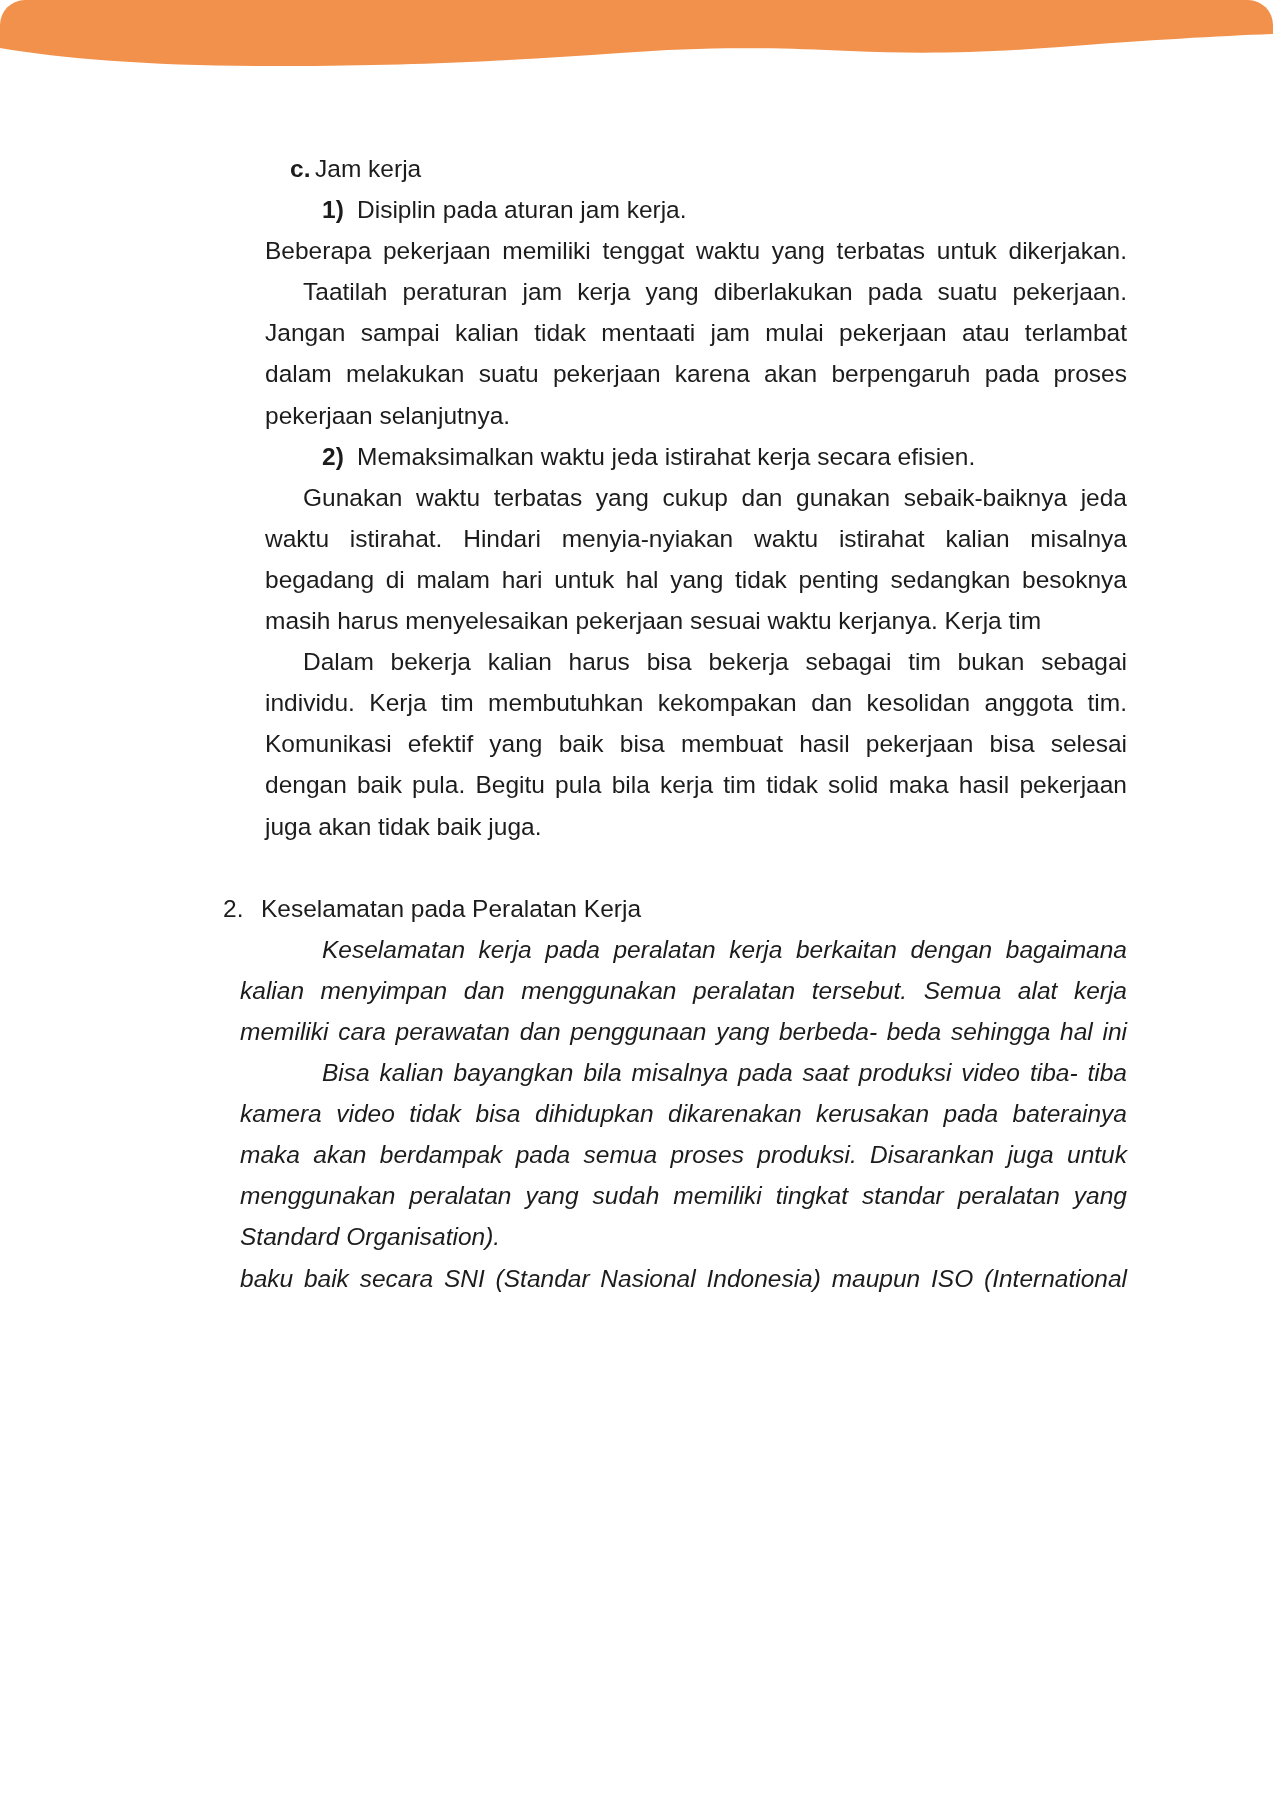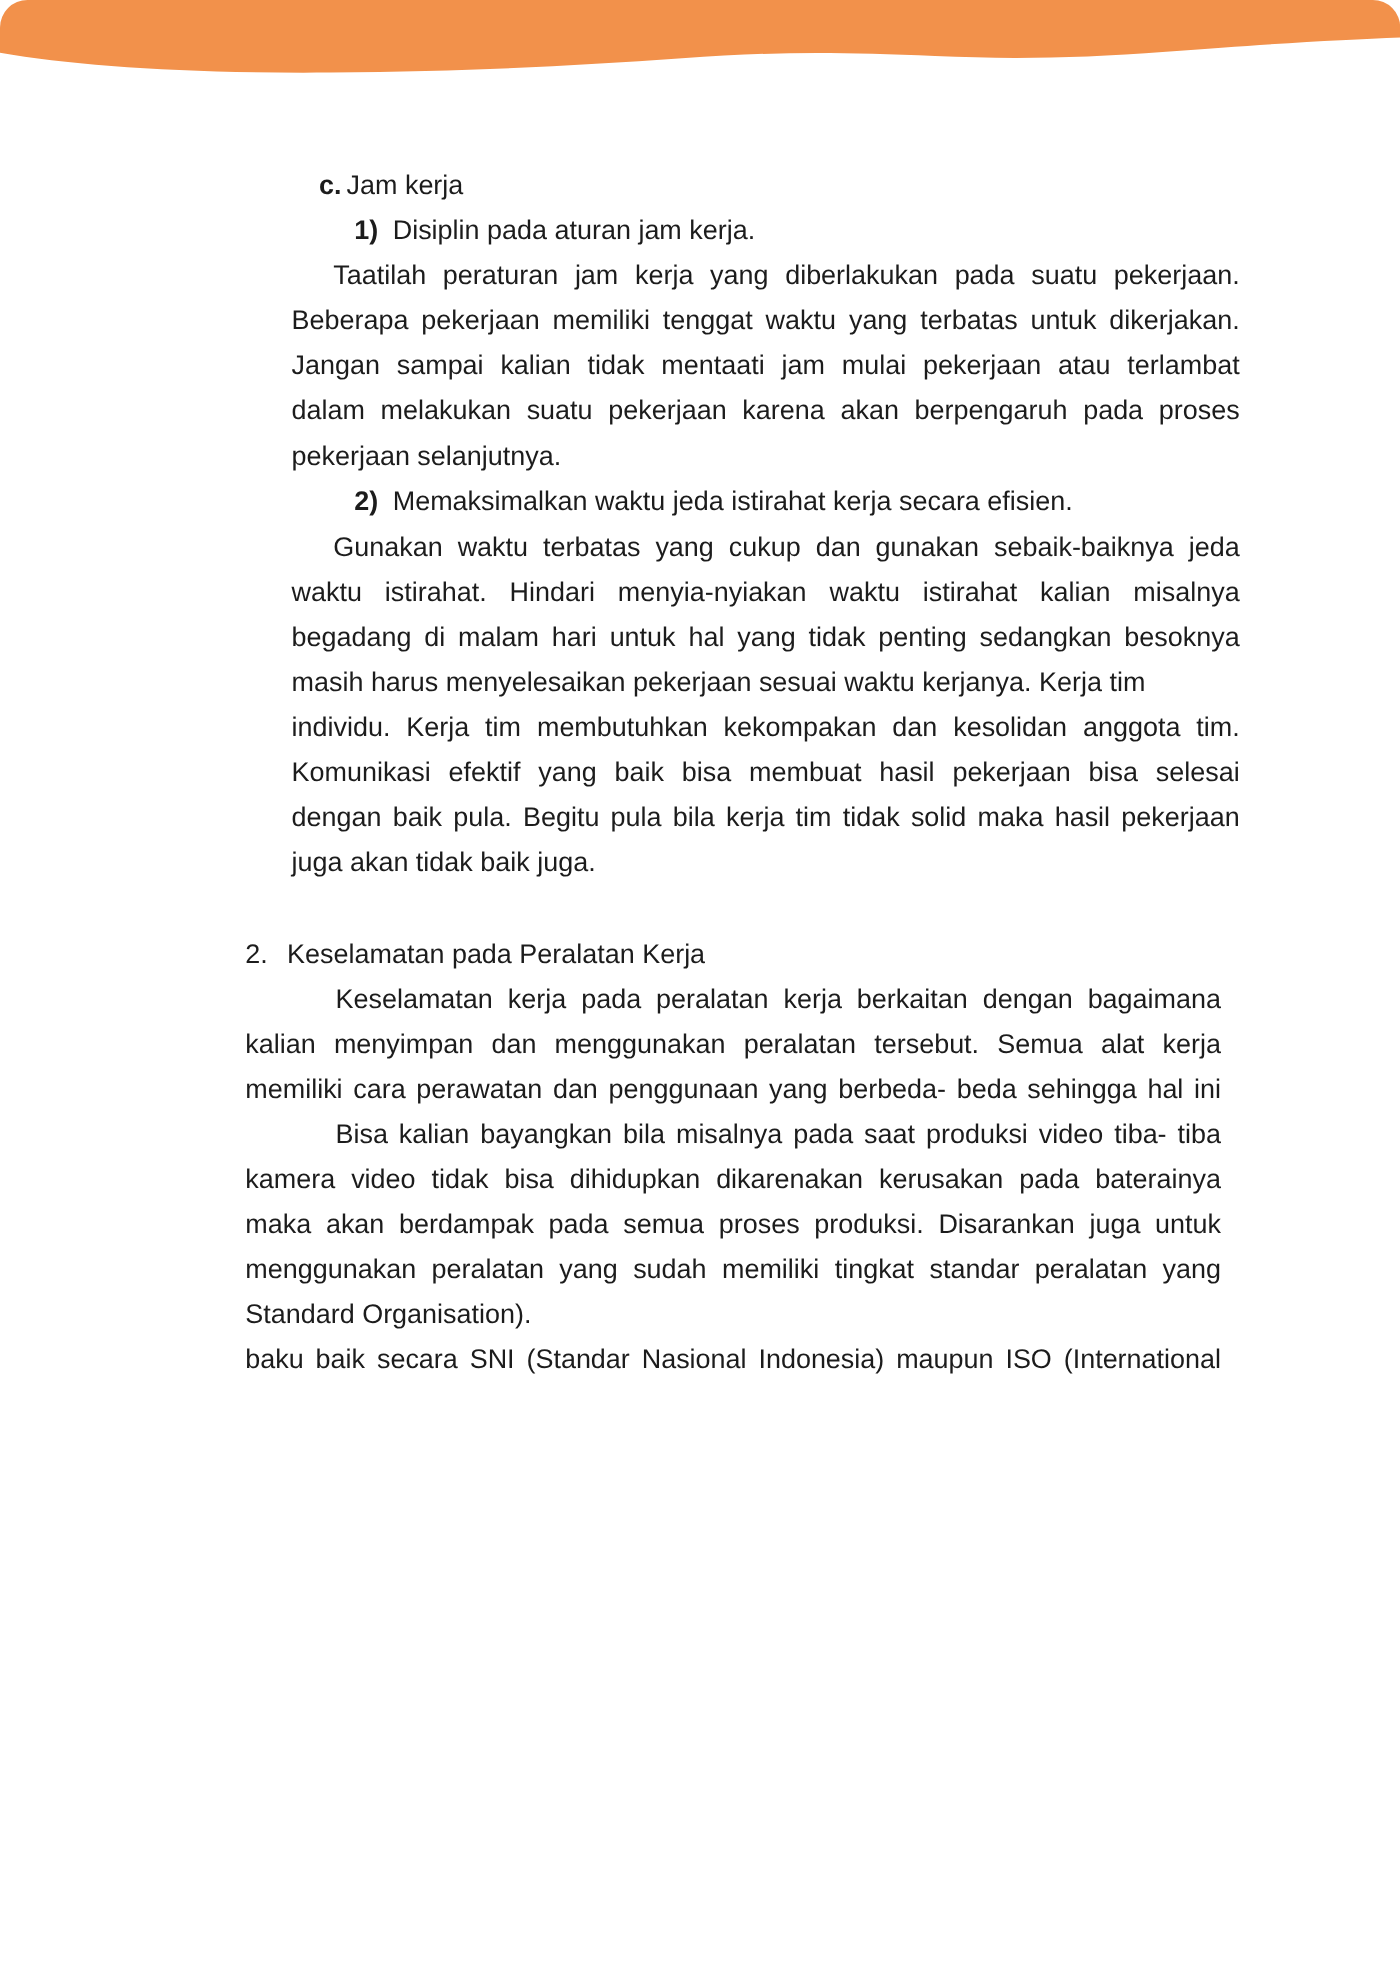--- a/index.html
+++ b/index.html
@@ -26,21 +26,21 @@
   .mk-c { width: 25px; font-weight: bold; }
   .item { padding-left: 57px; }
   .mk-num { width: 35px; font-weight: bold; }
 
   .par .ln { text-align: justify; text-align-last: justify; text-justify: inter-word; }
   .par .ln.last { text-align-last: left; }
   .section-c .par .ln.first { text-indent: 38px; }
 
   .section-2 { margin-top: 41.1px; margin-left: 223px; width: 904px; }
   .mk-2 { width: 38px; }
-  .section-2 .par { width: 887px; }
+  .section-2 .par { margin-left: 17px; width: 887px; font-style: italic; }
   .section-2 .par .ln.first { text-indent: 82px; }
 </style>
 </head>
 <body>
 
 <div class="page">
 
   <svg class="wave" width="1273" height="80" viewBox="0 0 1273 80" aria-hidden="true">
     <path d="M0,0 L1273,0 L1273,34
              C1220,36 1150,40 1060,47
@@ -56,39 +56,40 @@
 
       <div class="hline hc">
         <span class="mk mk-c">c.</span><span>Jam kerja</span>
       </div>
 
       <div class="hline item">
         <span class="mk mk-num">1)</span><span>Disiplin pada aturan jam kerja.</span>
       </div>
 
       <div class="par">
+          <div class="ln">Beberapa pekerjaan memiliki tenggat waktu yang terbatas untuk dikerjakan.</div>
           <div class="ln first">Taatilah peraturan jam kerja yang diberlakukan pada suatu pekerjaan.</div>
-          <div class="ln">Beberapa pekerjaan memiliki tenggat waktu yang terbatas untuk dikerjakan.</div>
           <div class="ln">Jangan sampai kalian tidak mentaati jam mulai pekerjaan atau terlambat</div>
           <div class="ln">dalam melakukan suatu pekerjaan karena akan berpengaruh pada proses</div>
           <div class="ln last">pekerjaan selanjutnya.</div>
         </div>
 
       <div class="hline item">
         <span class="mk mk-num">2)</span><span>Memaksimalkan waktu jeda istirahat kerja secara efisien.</span>
       </div>
 
       <div class="par">
           <div class="ln first">Gunakan waktu terbatas yang cukup dan gunakan sebaik-baiknya jeda</div>
           <div class="ln">waktu istirahat. Hindari menyia-nyiakan waktu istirahat kalian misalnya</div>
           <div class="ln">begadang di malam hari untuk hal yang tidak penting sedangkan besoknya</div>
           <div class="ln last">masih harus menyelesaikan pekerjaan sesuai waktu kerjanya. Kerja tim</div>
         </div>
 
       <div class="par">
+          <div class="ln first">Dalam bekerja kalian harus bisa bekerja sebagai tim bukan sebagai</div>
           <div class="ln">individu. Kerja tim membutuhkan kekompakan dan kesolidan anggota tim.</div>
           <div class="ln">Komunikasi efektif yang baik bisa membuat hasil pekerjaan bisa selesai</div>
           <div class="ln">dengan baik pula. Begitu pula bila kerja tim tidak solid maka hasil pekerjaan</div>
           <div class="ln last">juga akan tidak baik juga.</div>
         </div>
 
     </div>
 
     <div class="section-2">
 

